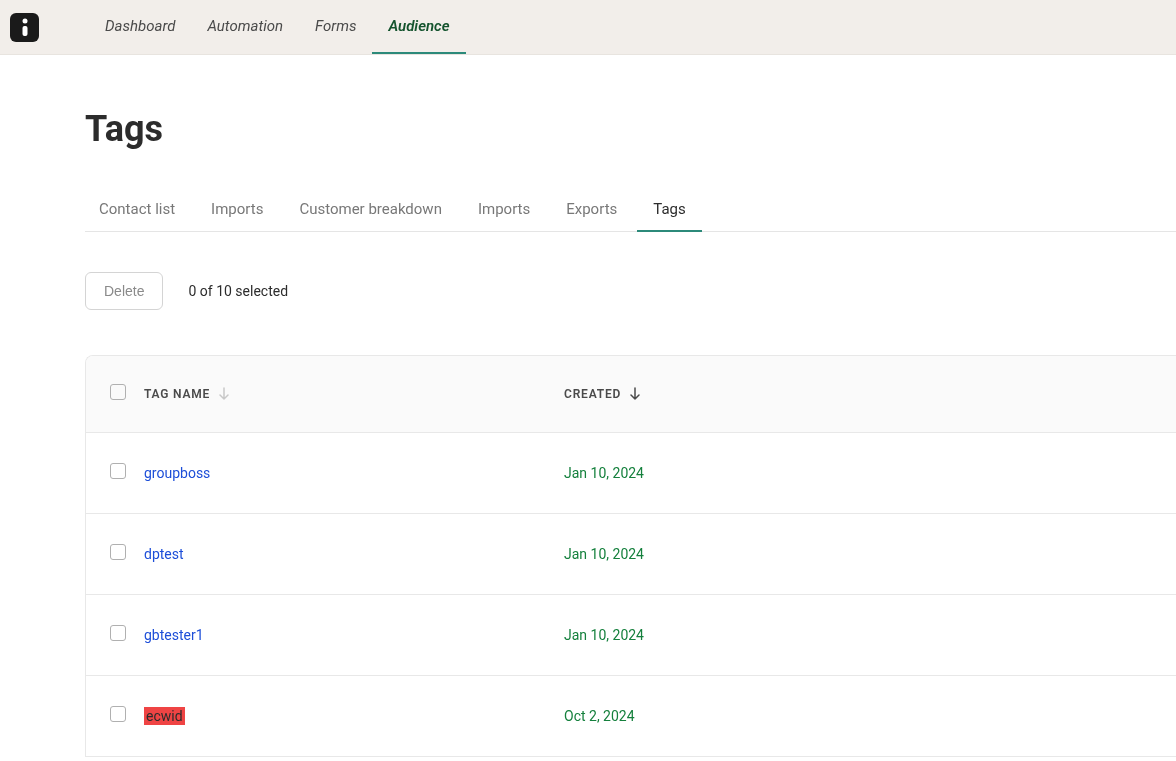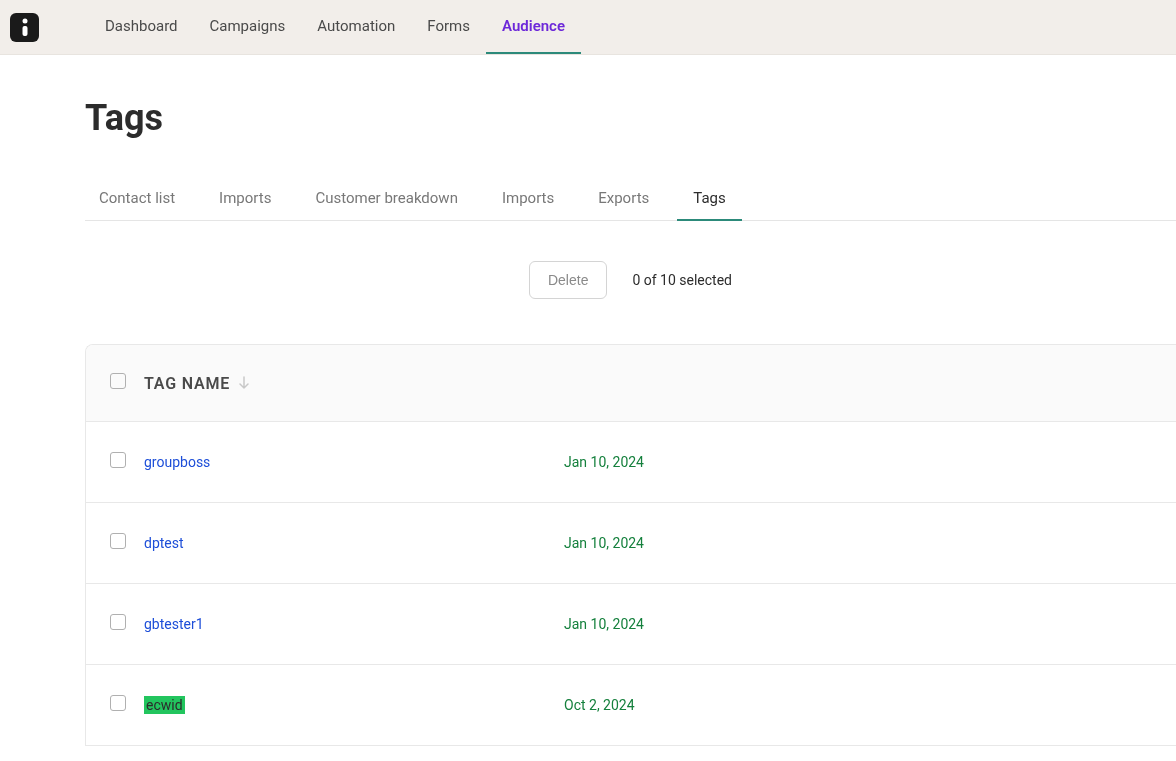--- a/index.html
+++ b/index.html
@@ -41,39 +41,40 @@
     }
     .nav-item {
       display: flex;
       align-items: center;
       padding: 0 16px;
       font-size: 15px;
       color: #4a4a4a;
       cursor: pointer;
       border-bottom: 2px solid transparent;
       height: 100%;
+      font-style: italic;
     }
     .nav-item.active {
       font-weight: 600;
-      color: #6d28d9;
+      color: #14532d;
       border-bottom: 2px solid #2c8a7a;
     }
     .content {
-      padding: 42px 0 0 85px;
+      padding: 53px 0 0 85px;
       max-width: 100%;
     }
     .page-title {
       font-size: 36px;
       font-weight: 700;
       color: #2c2c2c;
       margin-bottom: 50px;
     }
     .sub-tabs {
       display: flex;
-      gap: 12px;
+      gap: 4px;
       border-bottom: 1px solid #e5e5e5;
       margin-bottom: 40px;
     }
     .sub-tab {
       padding: 0 16px 12px 16px;
       font-size: 15px;
       color: #787878;
       cursor: pointer;
       border-bottom: 2px solid transparent;
       margin-bottom: -1px;
@@ -83,21 +84,20 @@
     }
     .sub-tab.active {
       color: #2c2c2c;
       border-bottom: 2px solid #2c8a7a;
     }
     .action-bar {
       display: flex;
       align-items: center;
       gap: 25px;
       margin-bottom: 45px;
-      justify-content: center;
     }
     .delete-btn {
       background: #fff;
       border: 1px solid #d4d4d4;
       border-radius: 6px;
       padding: 10px 18px;
       font-size: 14px;
       color: #8a8a8a;
       cursor: pointer;
     }
@@ -129,21 +129,21 @@
       align-items: center;
       gap: 8px;
     }
     .col-created {
       flex: 1;
       display: flex;
       align-items: center;
       gap: 8px;
     }
     .col-header-label {
-      font-size: 16px;
+      font-size: 12px;
       font-weight: 600;
       letter-spacing: 0.8px;
       color: #4a4a4a;
       text-transform: uppercase;
     }
     .sort-arrow {
       display: inline-flex;
       align-items: center;
     }
     .sort-arrow.inactive svg path {
@@ -169,42 +169,41 @@
       border-radius: 3px;
       cursor: pointer;
       display: inline-block;
     }
     .tag-name {
       font-size: 14px;
       color: #1d4ed8;
       cursor: pointer;
     }
     .tag-name.highlighted {
-      background: #22c55e;
+      background: #ef4444;
       color: #2c2c2c;
       padding: 1px 2px;
     }
     .created-date {
       font-size: 14px;
       color: #15803d;
     }
   </style>
 </head>
 <body>
 
 <div class="top-nav">
   <div class="logo">
     <svg viewBox="0 0 14 18">
       <circle cx="7" cy="3" r="2.5" fill="#fff"></circle>
       <rect x="4.5" y="8" width="5" height="10" rx="2" fill="#fff"></rect>
     </svg>
   </div>
   <div class="nav-items" id="nav-items">
       <div class="nav-item">Dashboard</div>
-      <div class="nav-item">Campaigns</div>
       <div class="nav-item">Automation</div>
       <div class="nav-item">Forms</div>
       <div class="nav-item active">Audience</div>
     </div>
 </div>
 
 <div class="content">
   <h1 class="page-title">Tags</h1>
 
   <div class="sub-tabs" id="sub-tabs">
@@ -227,20 +226,28 @@
         <span class="checkbox"></span>
       </div>
       <div class="col-name">
         <span class="col-header-label">TAG NAME</span>
         <span class="sort-arrow inactive">
           <svg width="12" height="14" viewBox="0 0 12 14">
               <path d="M6 1 L6 12 M2 8 L6 12 L10 8" stroke-width="1.5" fill="none" stroke-linecap="round" stroke-linejoin="round"></path>
             </svg>
         </span>
       </div>
+      <div class="col-created">
+        <span class="col-header-label">CREATED</span>
+        <span class="sort-arrow active">
+          <svg width="12" height="14" viewBox="0 0 12 14">
+              <path d="M6 1 L6 12 M2 8 L6 12 L10 8" stroke-width="1.5" fill="none" stroke-linecap="round" stroke-linejoin="round"></path>
+            </svg>
+        </span>
+      </div>
     </div>
     <div id="table-body">
         <div class="table-row">
           <div class="col-checkbox"><span class="checkbox"></span></div>
           <div class="col-name">
             <span class="tag-name">groupboss</span>
           </div>
           <div class="col-created">
             <span class="created-date">Jan 10, 2024</span>
           </div>

